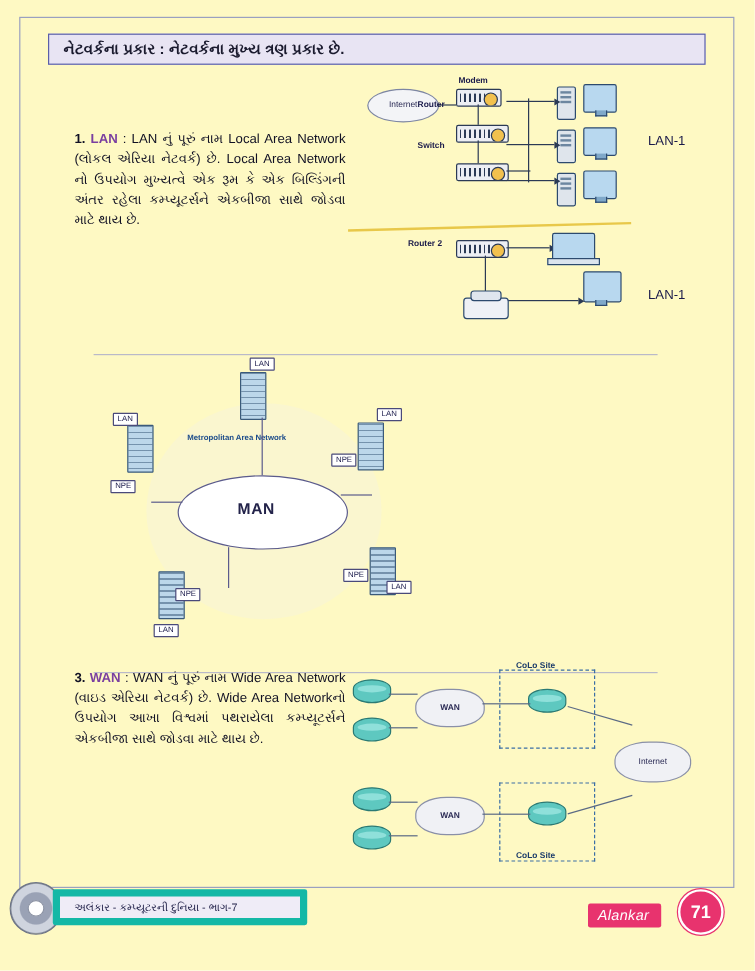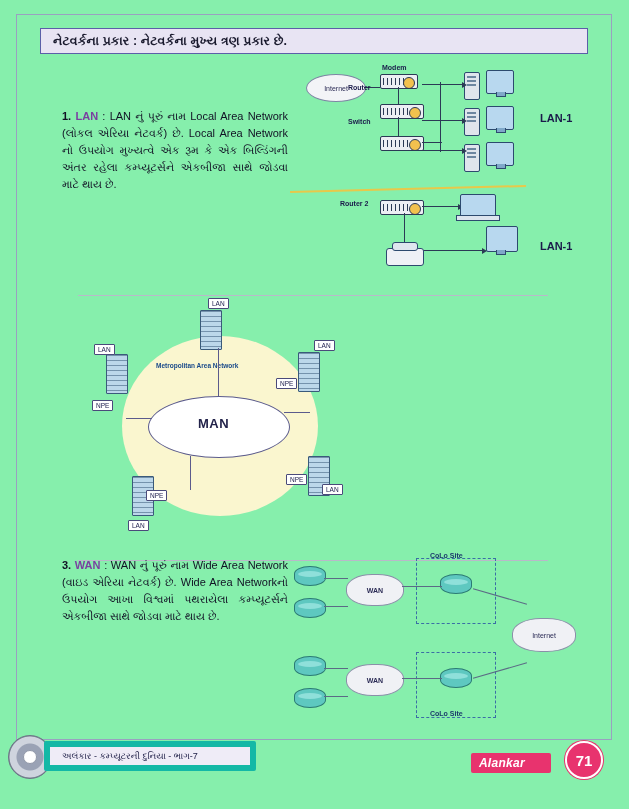--- a/index.html
+++ b/index.html
@@ -7,21 +7,21 @@
     padding: 0;
     background: #ffffff;
   }
   body {
     font-family: "Liberation Sans", sans-serif;
   }
   .page {
     position: relative;
     width: 629px;
     height: 809px;
-    background: #86efac;
+    background: #fef9c3;
     overflow: hidden;
   }
   
   .page-frame {
     position: absolute;
     left: 16px;
     top: 14px;
     width: 596px;
     height: 726px;
     border: 1px solid #9aa0c0;
@@ -84,21 +84,21 @@
   .lbl {
     position: absolute;
     font-size: 7px;
     color: #1a1a4a;
     font-family: "Liberation Sans", sans-serif;
     white-space: nowrap;
   }
   .lbl-big {
     position: absolute;
     font-size: 11px;
-    font-weight: bold;
+    font-weight: normal;
     color: #1a1a4a;
     white-space: nowrap;
   }
 
   
   .monitor {
     position: absolute;
     width: 26px;
     height: 22px;
     background: #b8d8ef;
@@ -347,23 +347,23 @@
     color: #22224a;
     padding-left: 12px;
   }
   .brand {
     position: absolute;
     right: 78px;
     bottom: 36px;
     background: #e8336e;
     color: #fff;
     font-size: 12px;
-    font-weight: bold;
+    font-weight: normal;
     font-style: italic;
-    padding: 3px 26px 3px 8px;
+    padding: 3px 10px 3px 8px;
     border-radius: 2px;
     letter-spacing: 0.3px;
   }
   .pagenum {
     position: absolute;
     right: 26px;
     bottom: 30px;
     width: 34px;
     height: 34px;
     border-radius: 50%;

